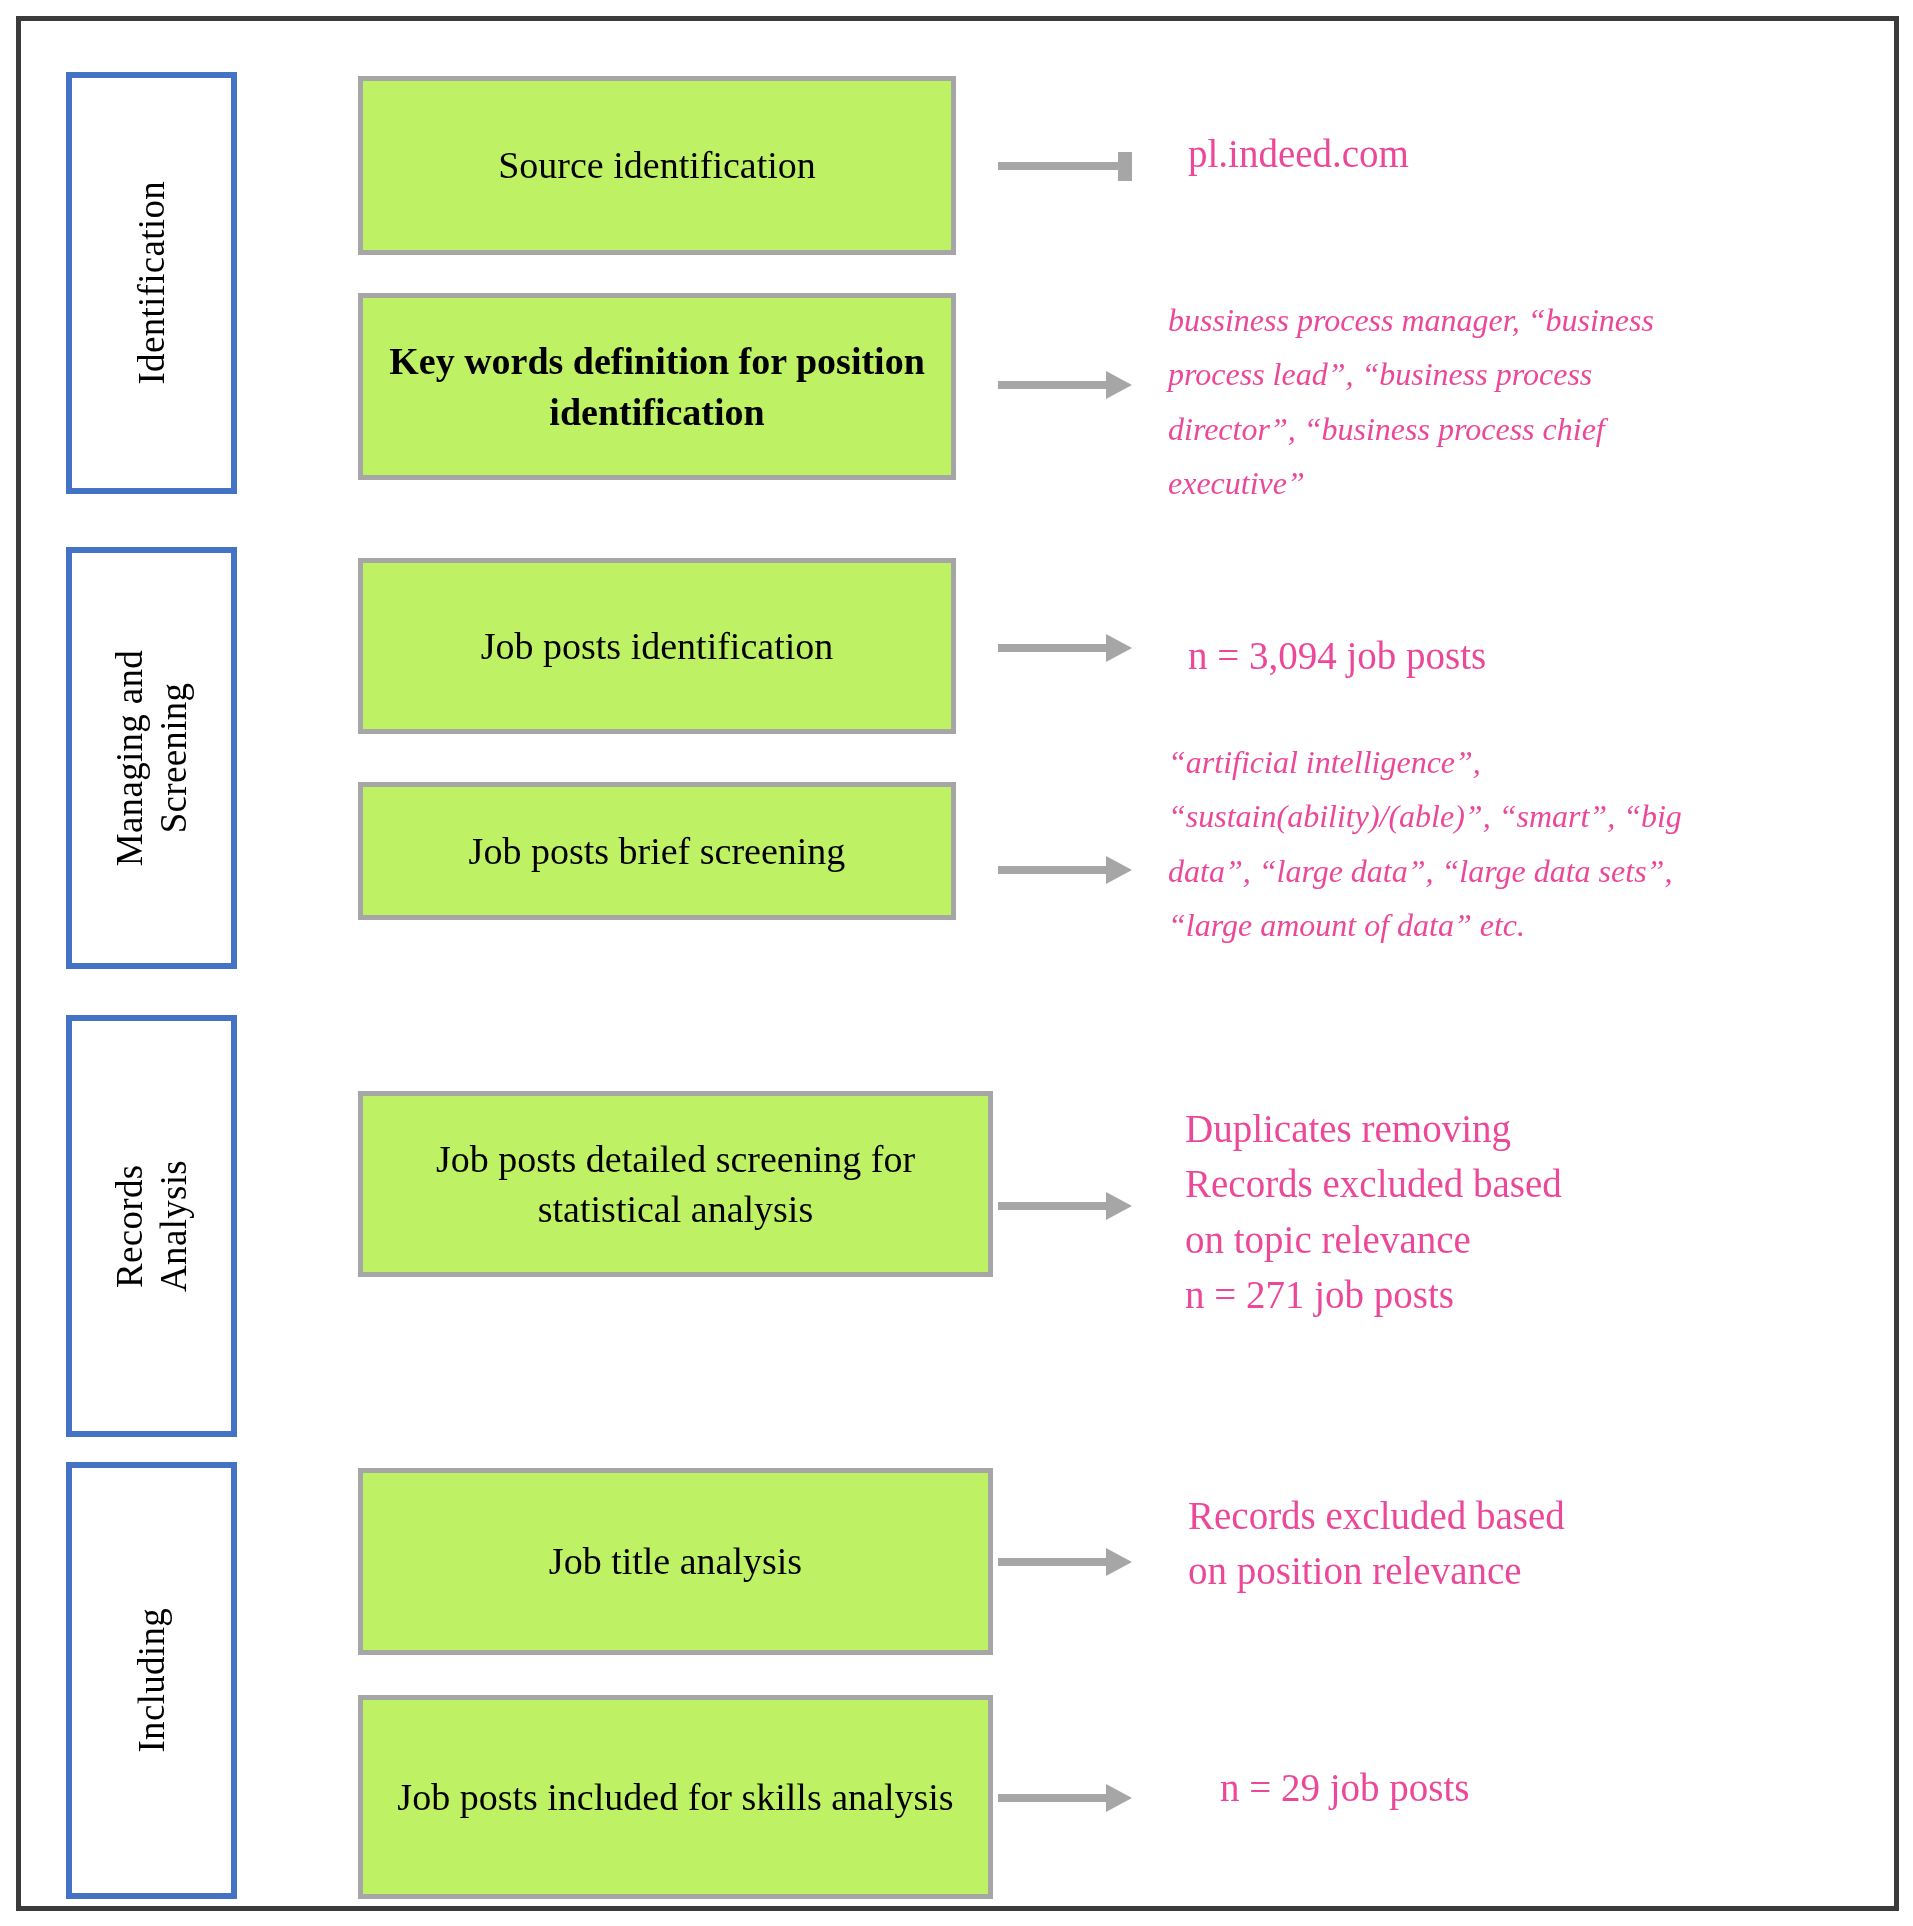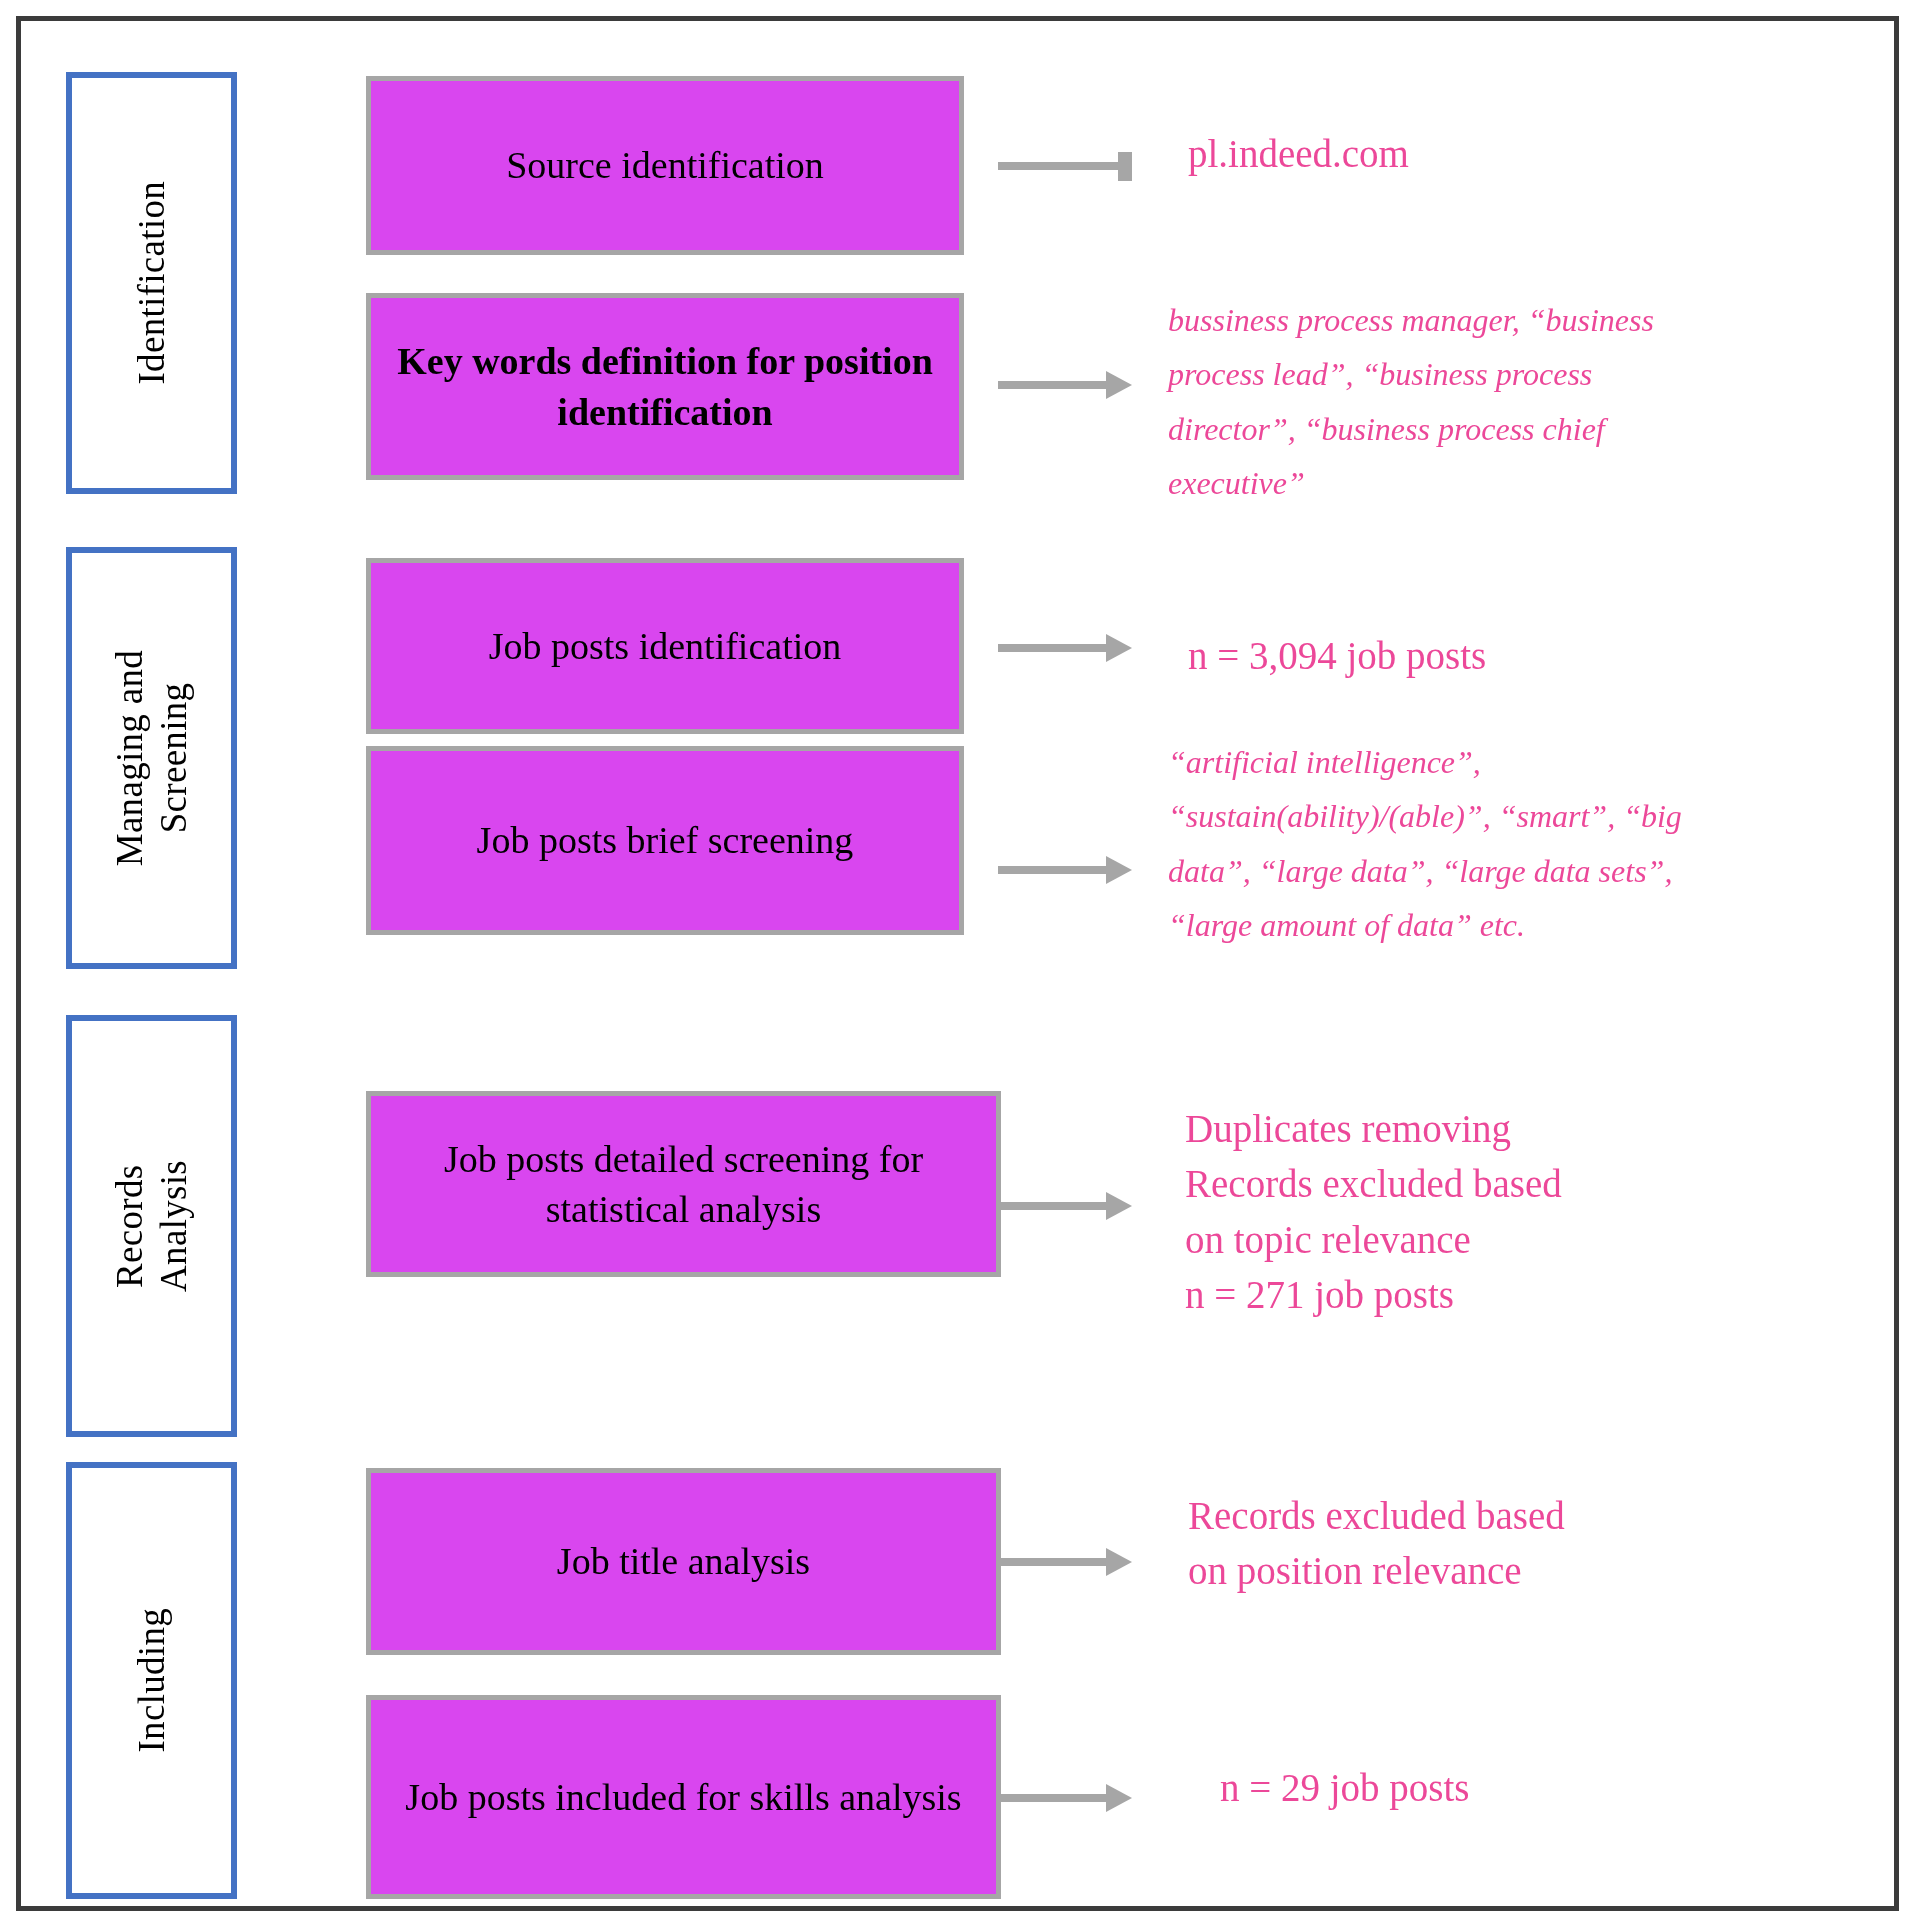--- a/index.html
+++ b/index.html
@@ -49,27 +49,26 @@
     line-height: 1.18;
     font-size: 37px;
     letter-spacing: 0.3px;
     white-space: pre-line;
   }
 
   
   .proc-box {
     position: absolute;
     border: 5px solid #A6A6A6;
-    background: #d946ef;
+    background: #bef264;
     box-sizing: border-box;
     display: flex;
     align-items: center;
     justify-content: center;
     padding: 13px 16px;
-    margin-left: 8px;
   }
   .proc-label {
     text-align: center;
     font-size: 38px;
     line-height: 1.32;
   }
 
   
   .arrow {
     position: absolute;
@@ -170,21 +169,21 @@
     <span class="proc-label">Job posts identification</span>
   </div>
   <div class="arrow" style="left:998px; top:630px; width:134px;">
     <span class="shaft" style="width:109px;"></span>
     <span class="head" style="left:108px;"></span>
   </div>
   <div class="note" style="left:1188px; top:628px; width:673px;">
     <span class="line">n = 3,094 job posts</span>
   </div>
 
-  <div class="proc-box" style="left:358px; top:746px; width:598px; height:189px;">
+  <div class="proc-box" style="left:358px; top:782px; width:598px; height:138px;">
     <span class="proc-label">Job posts brief screening</span>
   </div>
   <div class="arrow" style="left:998px; top:852px; width:134px;">
     <span class="shaft" style="width:109px;"></span>
     <span class="head" style="left:108px;"></span>
   </div>
   <div class="note italic justified" style="left:1168px; top:735px; width:679px;">
     <span class="line">“artificial intelligence”,</span>
     <span class="line">“sustain(ability)/(able)”, “smart”, “big</span>
     <span class="line">data”, “large data”, “large data sets”,</span>

